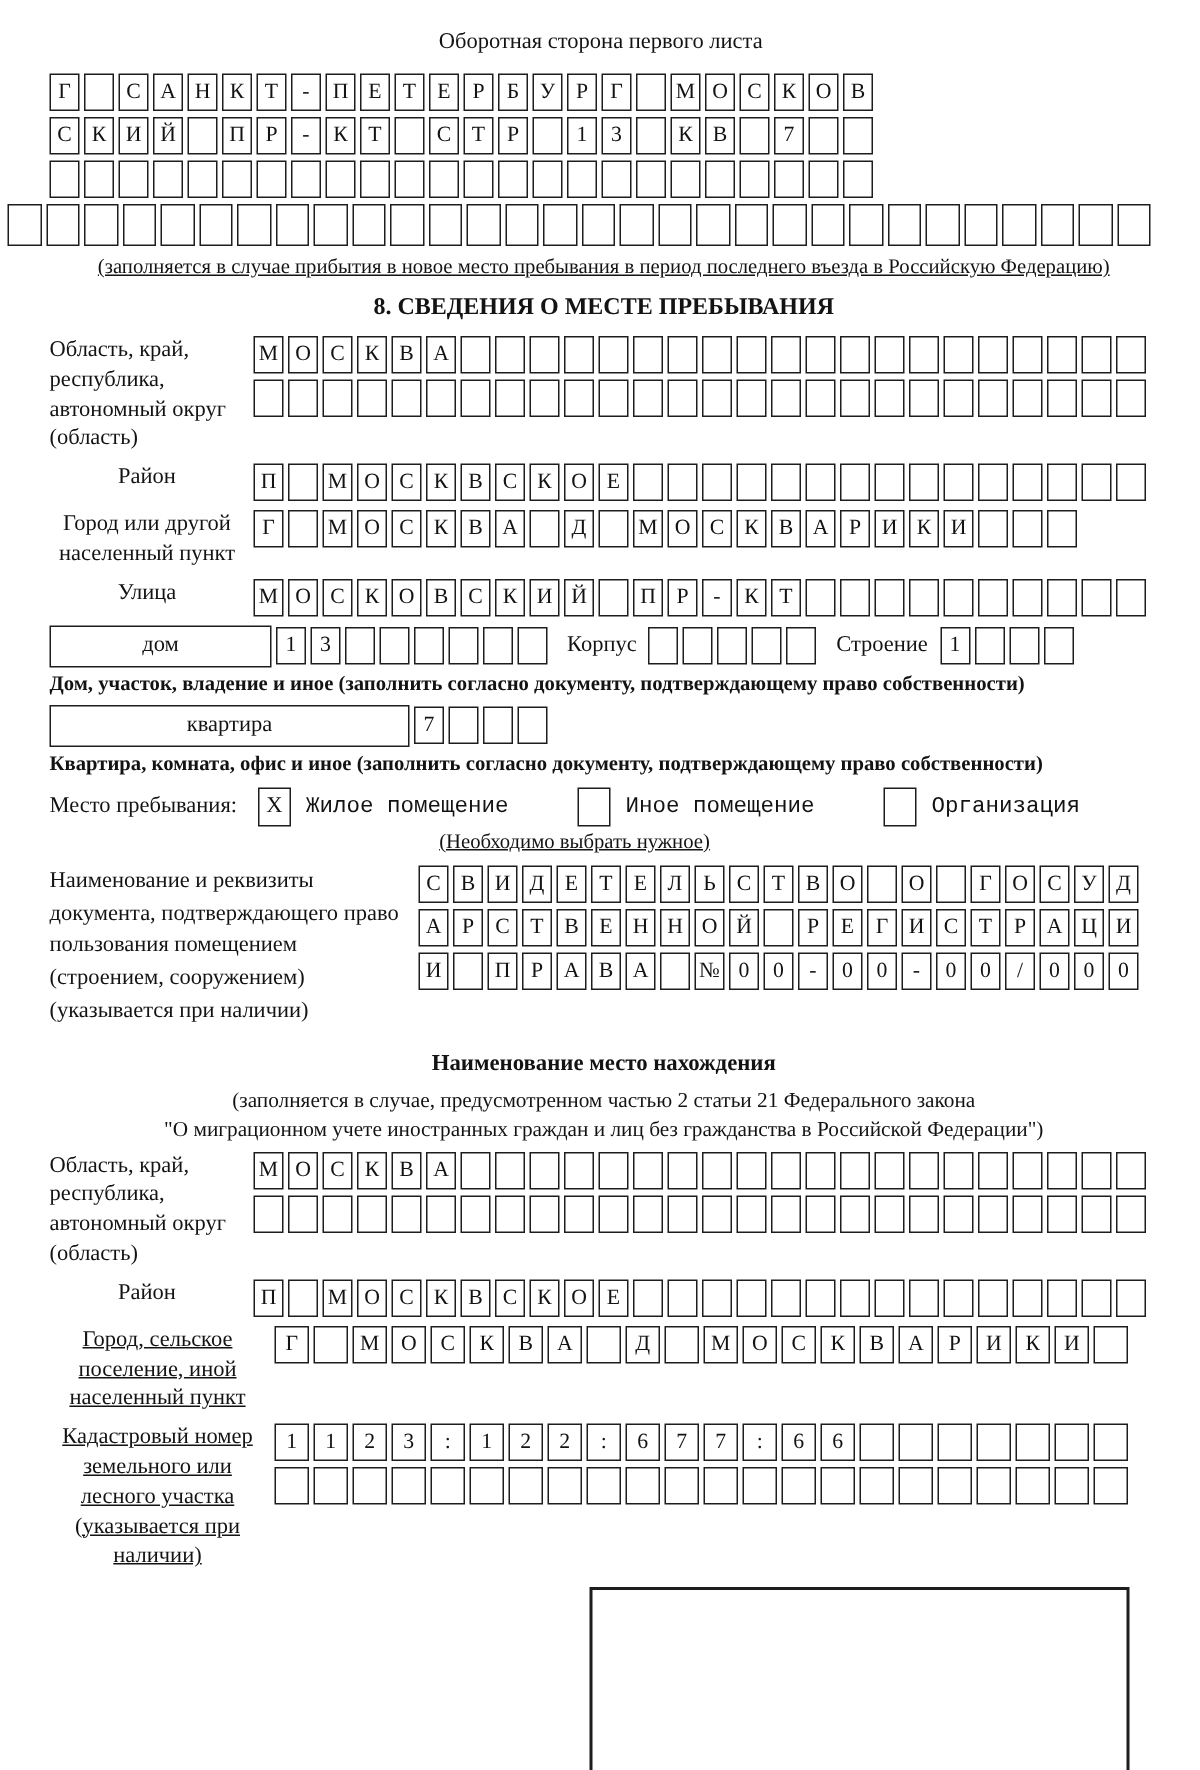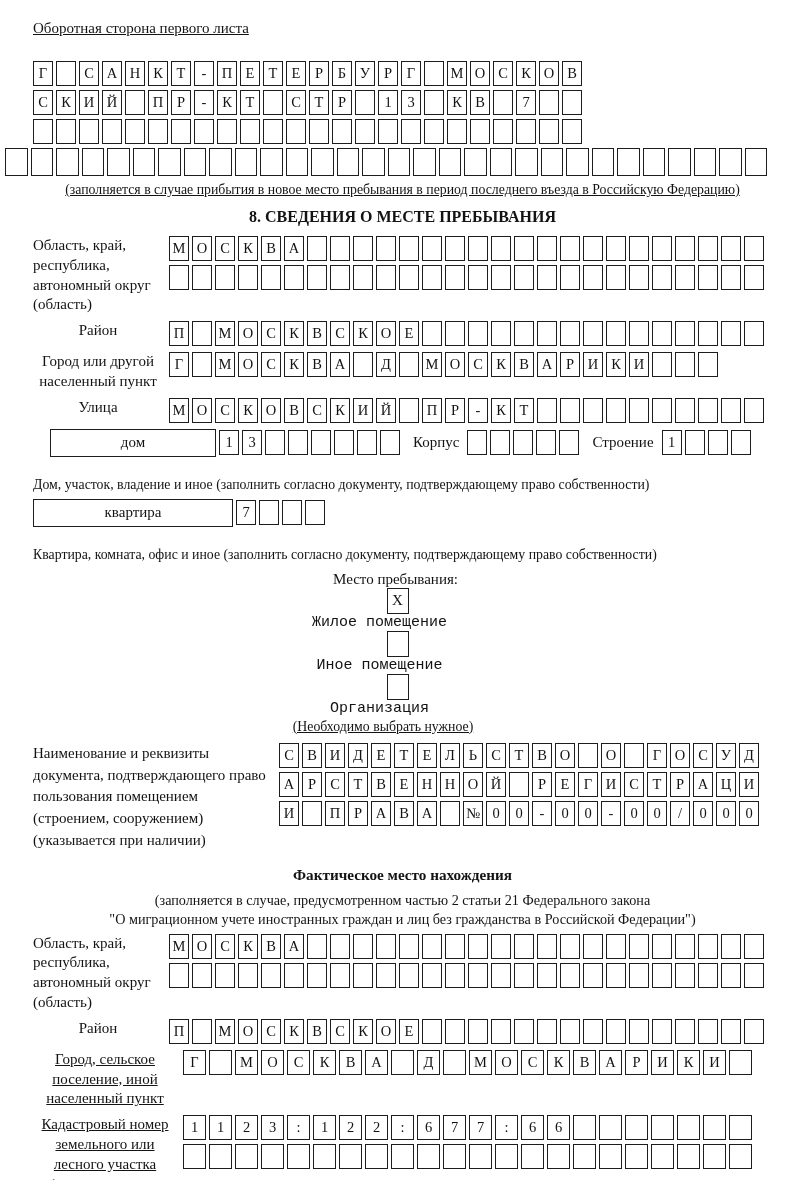--- a/index.html
+++ b/index.html
@@ -6,58 +6,58 @@
   html, body { margin: 0; padding: 0; background: #ffffff; }
   body {
     width: 800px; height: 1180px;
     color: #131313;
     font-family: "Liberation Serif", serif;
     font-size: 15px;
     overflow: hidden;
   }
   .page { padding: 4px 28px 0 33px; width: 800px; }
 
-  .header-note { text-align: left; margin: 16px 4px 24px 0; font-size: 15px; text-decoration: underline; }
+  .header-note { text-align: center; margin: 16px 4px 12px 0; font-size: 15px; }
 
   .field { display: flex; margin-bottom: 3px; }
   .flabel { flex: 0 0 136px; padding-right: 6px; line-height: 1.32; }
   .flabel.wide { flex: 0 0 150px; text-decoration: underline; }
   .flabel.doc { flex: 0 0 246px; line-height: 1.45; }
   .rows { display: flex; flex-direction: column; gap: 4px; }
 
   .cellrow { display: flex; gap: 3px; }
   .cell {
     width: 20px; height: 25px; flex: 0 0 auto;
     border: 1.6px solid #1d1d1d;
     display: inline-flex; align-items: center; justify-content: center;
     font-size: 14.5px; background: #fff;
   }
   .cellrow.full { margin: 4px 0 2px -28px; }
   .cellrow.full .cell { width: 22.5px; height: 28px; }
   .cellrow.wide22 .cell { width: 23px; }
 
   .caption { font-size: 13.8px; }
   .caption.center { text-align: center; margin: 6px 0 4px 0; text-decoration: underline; }
-  .caption.left { margin: 20px 0 5px 0; }
+  .caption.left { margin: 3px 0 5px 0; font-weight: bold; }
 
   .h2 { text-align: center; font-weight: bold; font-size: 16px; margin: 10px 0 10px 0; }
   .h3 { text-align: center; font-weight: bold; font-size: 15.2px; margin: 14px 0 8px 0; }
   .noteline { text-align: center; font-size: 14.2px; margin: 2px 0; }
 
   .houserow { display: flex; align-items: center; gap: 3px; margin: 6px 0 2px 0; }
   .widebox {
     border: 1.7px solid #1d1d1d; height: 28px;
     display: inline-flex; align-items: center; justify-content: center;
     flex: 0 0 auto; font-size: 15px;
   }
-  .widebox.house { width: 166px; margin-left: 17px; }
-  .widebox.apt { width: 200px; }
+  .widebox.house { width: 148px; }
+  .widebox.apt { width: 240px; }
   .inline-label { padding: 0 5px 0 10px; white-space: nowrap; }
 
-  .stayrow { display: flex; align-items: center; margin: 8px 0 2px 0; flex-direction: column; }
+  .stayrow { display: flex; align-items: center; margin: 8px 0 2px 0; }
   .stayrow .flabel-stay { padding-right: 14px; }
   .cbx {
     width: 22px; height: 26px; border: 1.7px solid #1d1d1d; flex: 0 0 auto;
     display: inline-flex; align-items: center; justify-content: center;
     font-size: 15px; margin-right: 10px;
   }
   .optlabel { margin-right: 46px; white-space: nowrap; font-family: Liberation Mono, monospace; }
   .stay-caption { margin: 2px 0 8px 205px; width: 290px; text-align: center; font-size: 13.8px; text-decoration: underline; }
 
   .stamp-wrap { margin-top: 10px; }
@@ -469,21 +469,21 @@
           <span class="cell">0</span>
           <span class="cell">0</span>
           <span class="cell">/</span>
           <span class="cell">0</span>
           <span class="cell">0</span>
           <span class="cell">0</span>
         </div>
     </div>
   </div>
 
-  <div class="h3">Фактическое место нахождения</div>
+  <div class="h3">Наименование место нахождения</div>
   <div class="noteline">(заполняется в случае, предусмотренном частью 2 статьи 21 Федерального закона</div>
   <div class="noteline">"О миграционном учете иностранных граждан и лиц без гражданства в Российской Федерации")</div>
 
   <div class="field mt6">
     <div class="flabel">Область, край, республика, автономный округ (область)</div>
     <div class="rows">
       <div class="cellrow">
           <span class="cell">М</span>
           <span class="cell">О</span>
           <span class="cell">С</span>

